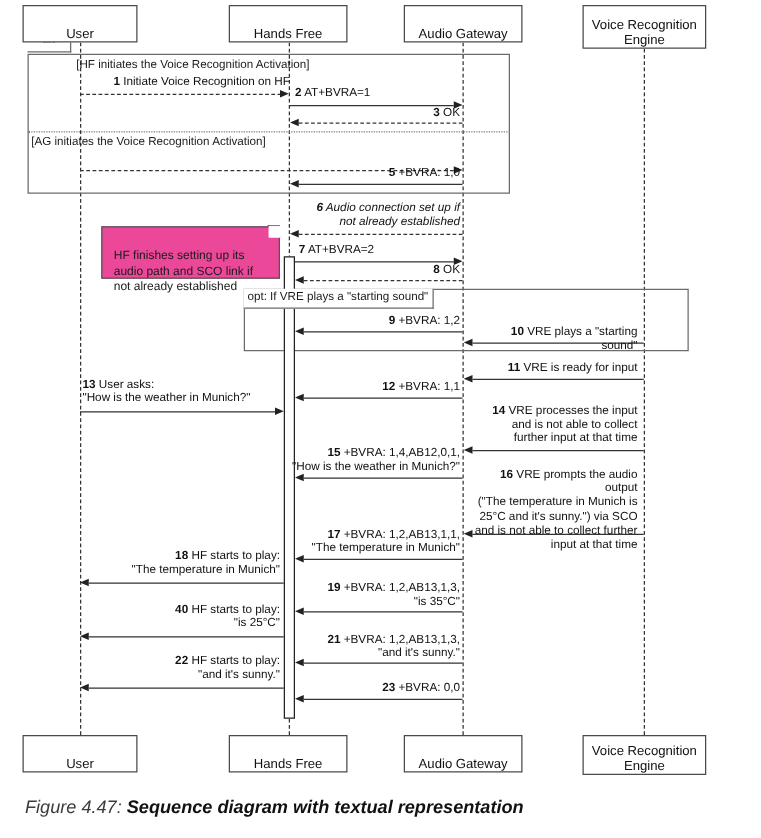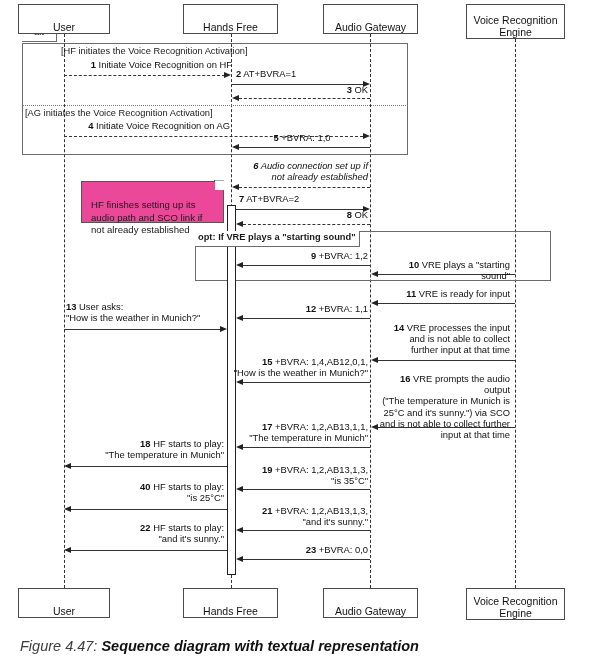--- a/index.html
+++ b/index.html
@@ -90,21 +90,20 @@
   .frame-tag-inline {
     position: absolute;
     border: 1.2px solid #6b6b6b;
     background: #ffffff;
     box-sizing: border-box;
     font-size: 9.3px;
     line-height: 13px;
     padding: 0 3px 1px 3px;
     white-space: nowrap;
     z-index: 5;
-    font-weight: bold;
   }
 
   
   .arrow-line {
     position: absolute;
     height: 0;
     border-top: 1.1px solid #333;
     z-index: 4;
   }
   .arrow-line.dashed {
@@ -209,25 +208,24 @@
   <div class="head head-right" style="left:224px; top:71.5px;"></div>
 
   <div class="msg l" style="left:236px; top:68px; width:135px;"><span class="n">2</span> <span>AT+BVRA=1</span></div>
   <div class="arrow-line" style="left:232px; top:84px; width:131px;"></div>
   <div class="head head-right" style="left:363px; top:80.5px;"></div>
 
   <div class="msg r" style="left:236px; top:84px; width:132px;"><span class="n">3</span> <span>OK</span></div>
   <div class="arrow-line dashed" style="left:239px; top:98px; width:131px;"></div>
   <div class="head head-left" style="left:232px; top:94.5px;"></div>
 
-  <div class="msg r" style="left:60px; top:120px; width:170px;"><span class="n">4</span> <span>Initiate Voice Recognition on AG</span></div>
   <div class="arrow-line dashed" style="left:64px; top:136px; width:299px;"></div>
   <div class="head head-right" style="left:363px; top:132.5px;"></div>
 
-  <div class="msg r" style="left:236px; top:132px; width:132px;text-align:center;"><span class="n">5</span> <span>+BVRA: 1,0</span></div>
+  <div class="msg r" style="left:236px; top:132px; width:132px;"><span class="n">5</span> <span>+BVRA: 1,0</span></div>
   <div class="arrow-line" style="left:239px; top:147px; width:131px;"></div>
   <div class="head head-left" style="left:232px; top:143.5px;"></div>
 
   <div class="msg r" style="left:236px; top:160px; width:132px;font-style:italic;"><span class="n">6</span> <span>Audio connection set up if
 not already established</span></div>
   <div class="arrow-line dashed" style="left:239px; top:187px; width:131px;"></div>
   <div class="head head-left" style="left:232px; top:183.5px;"></div>
 
   <div class="note" style="left:81px; top:181px; width:143px; height:42px; white-space:pre-line;">
     <span>HF finishes setting up its

